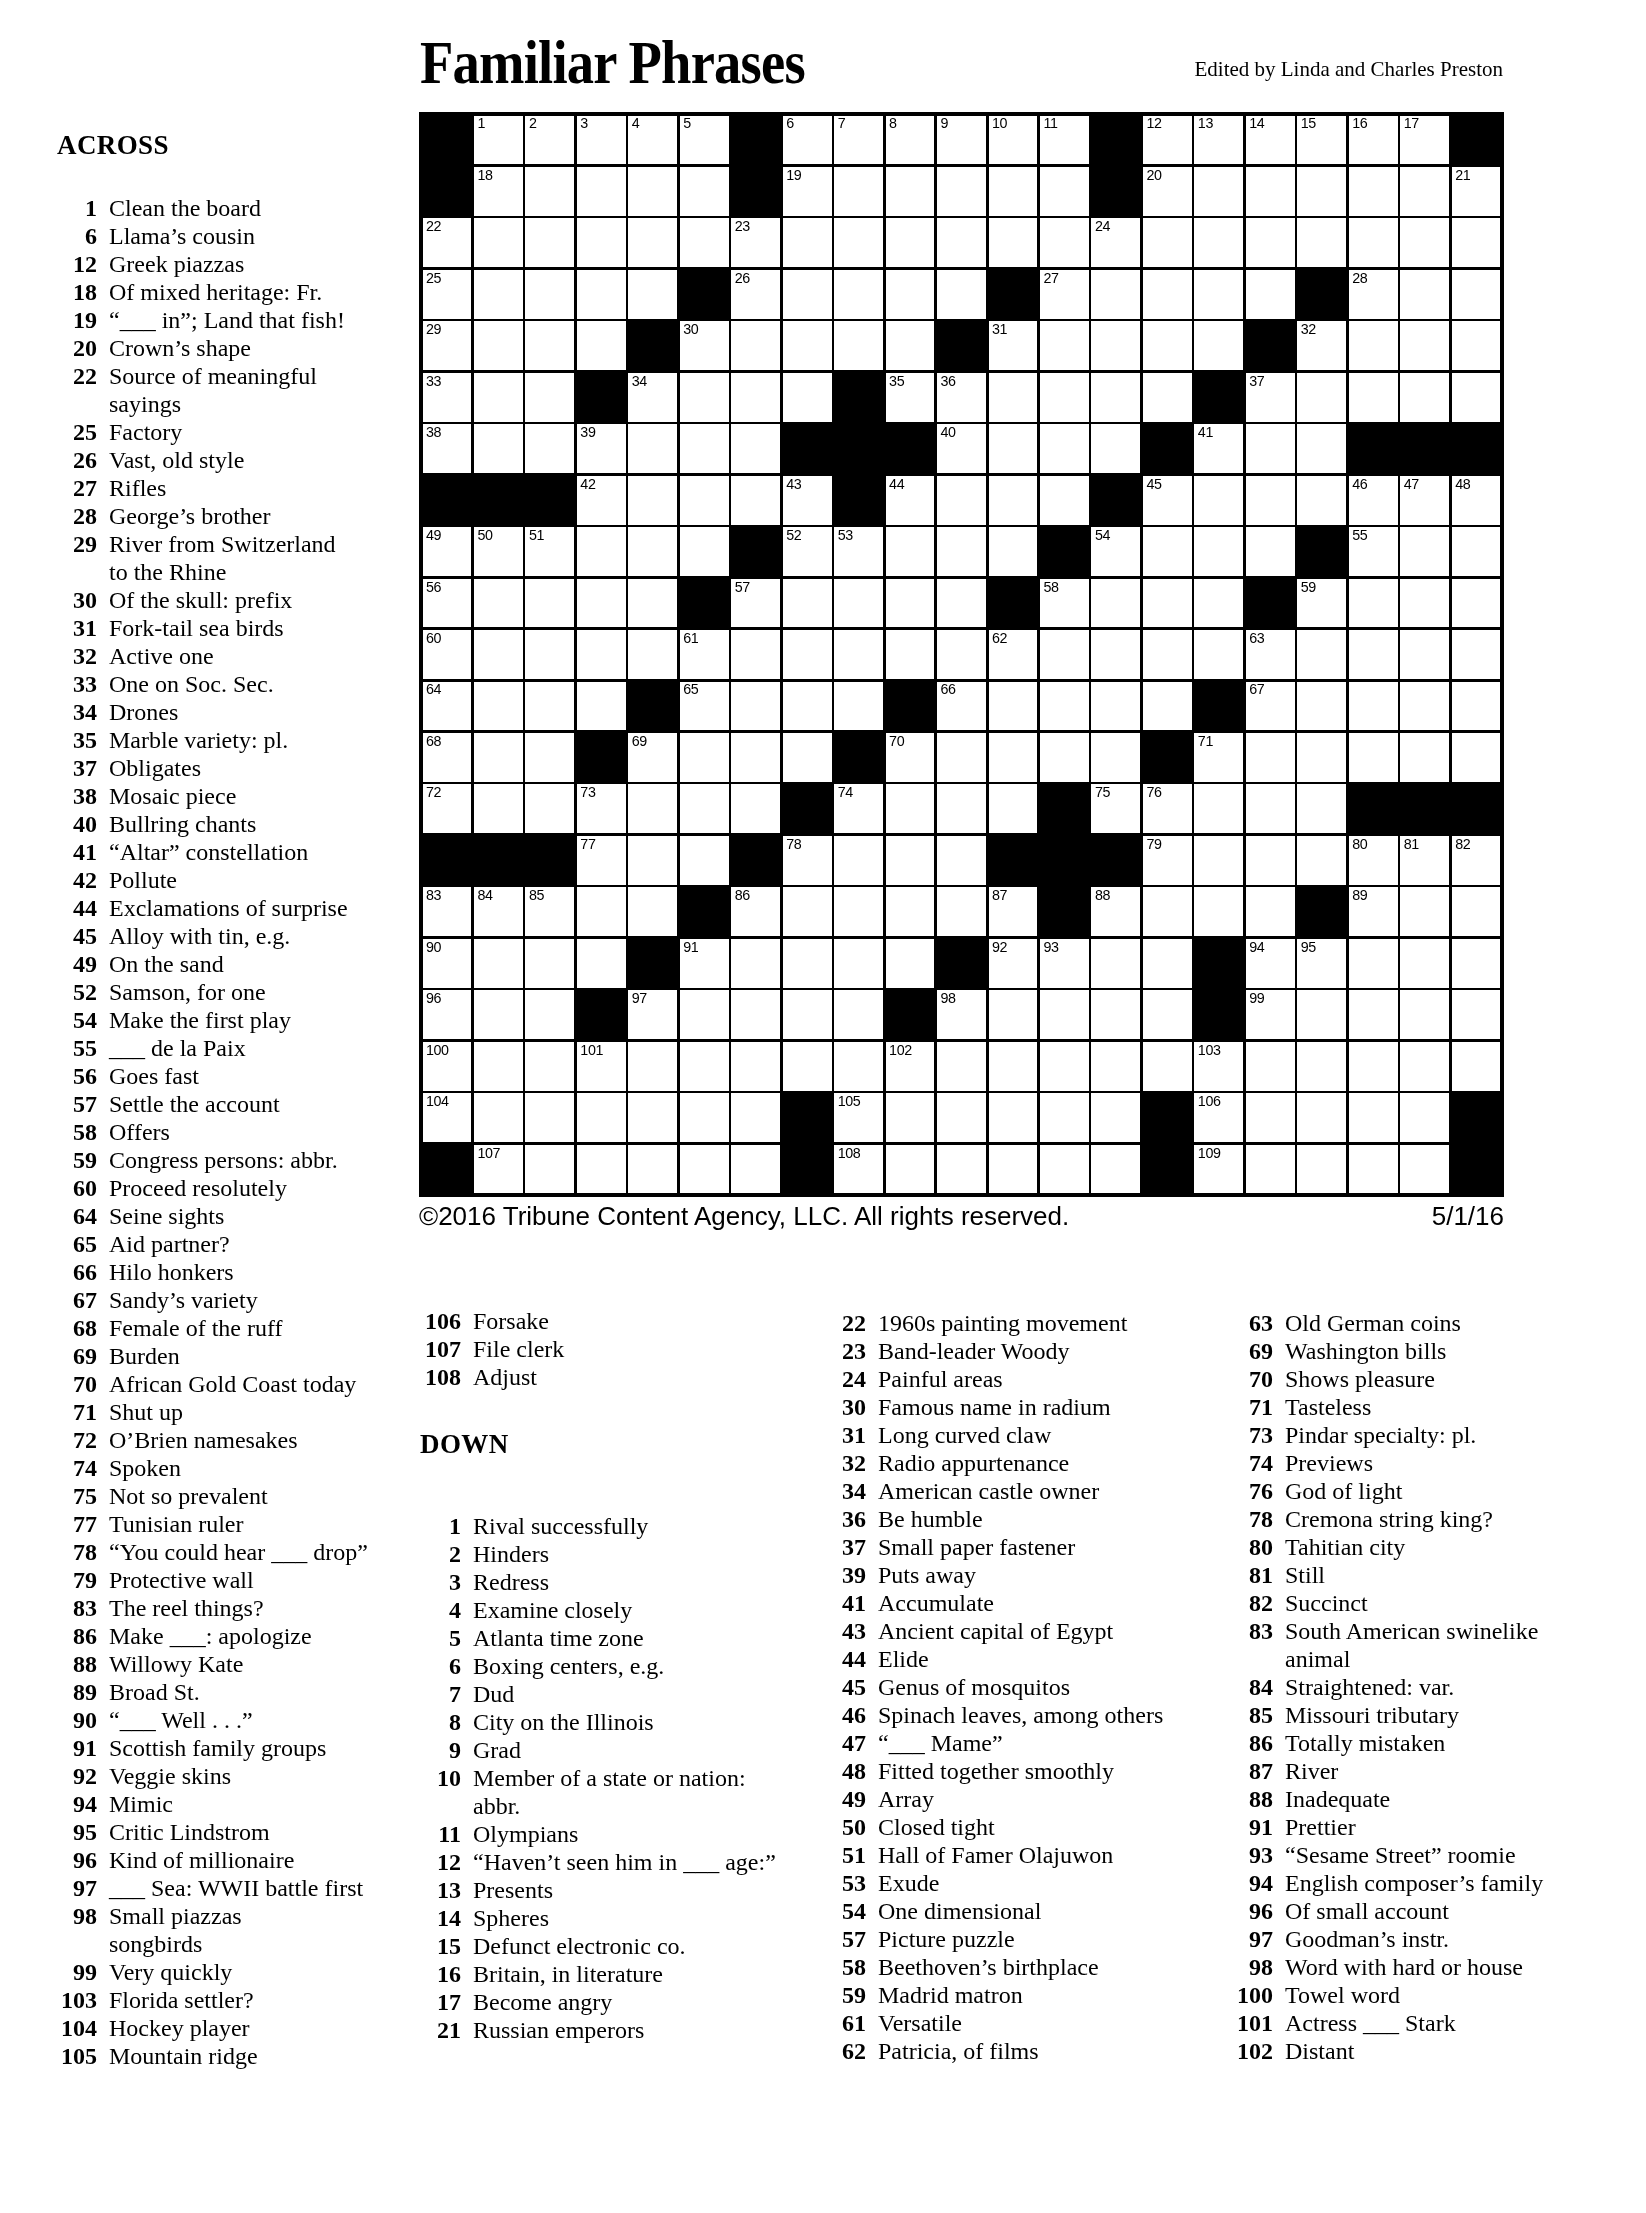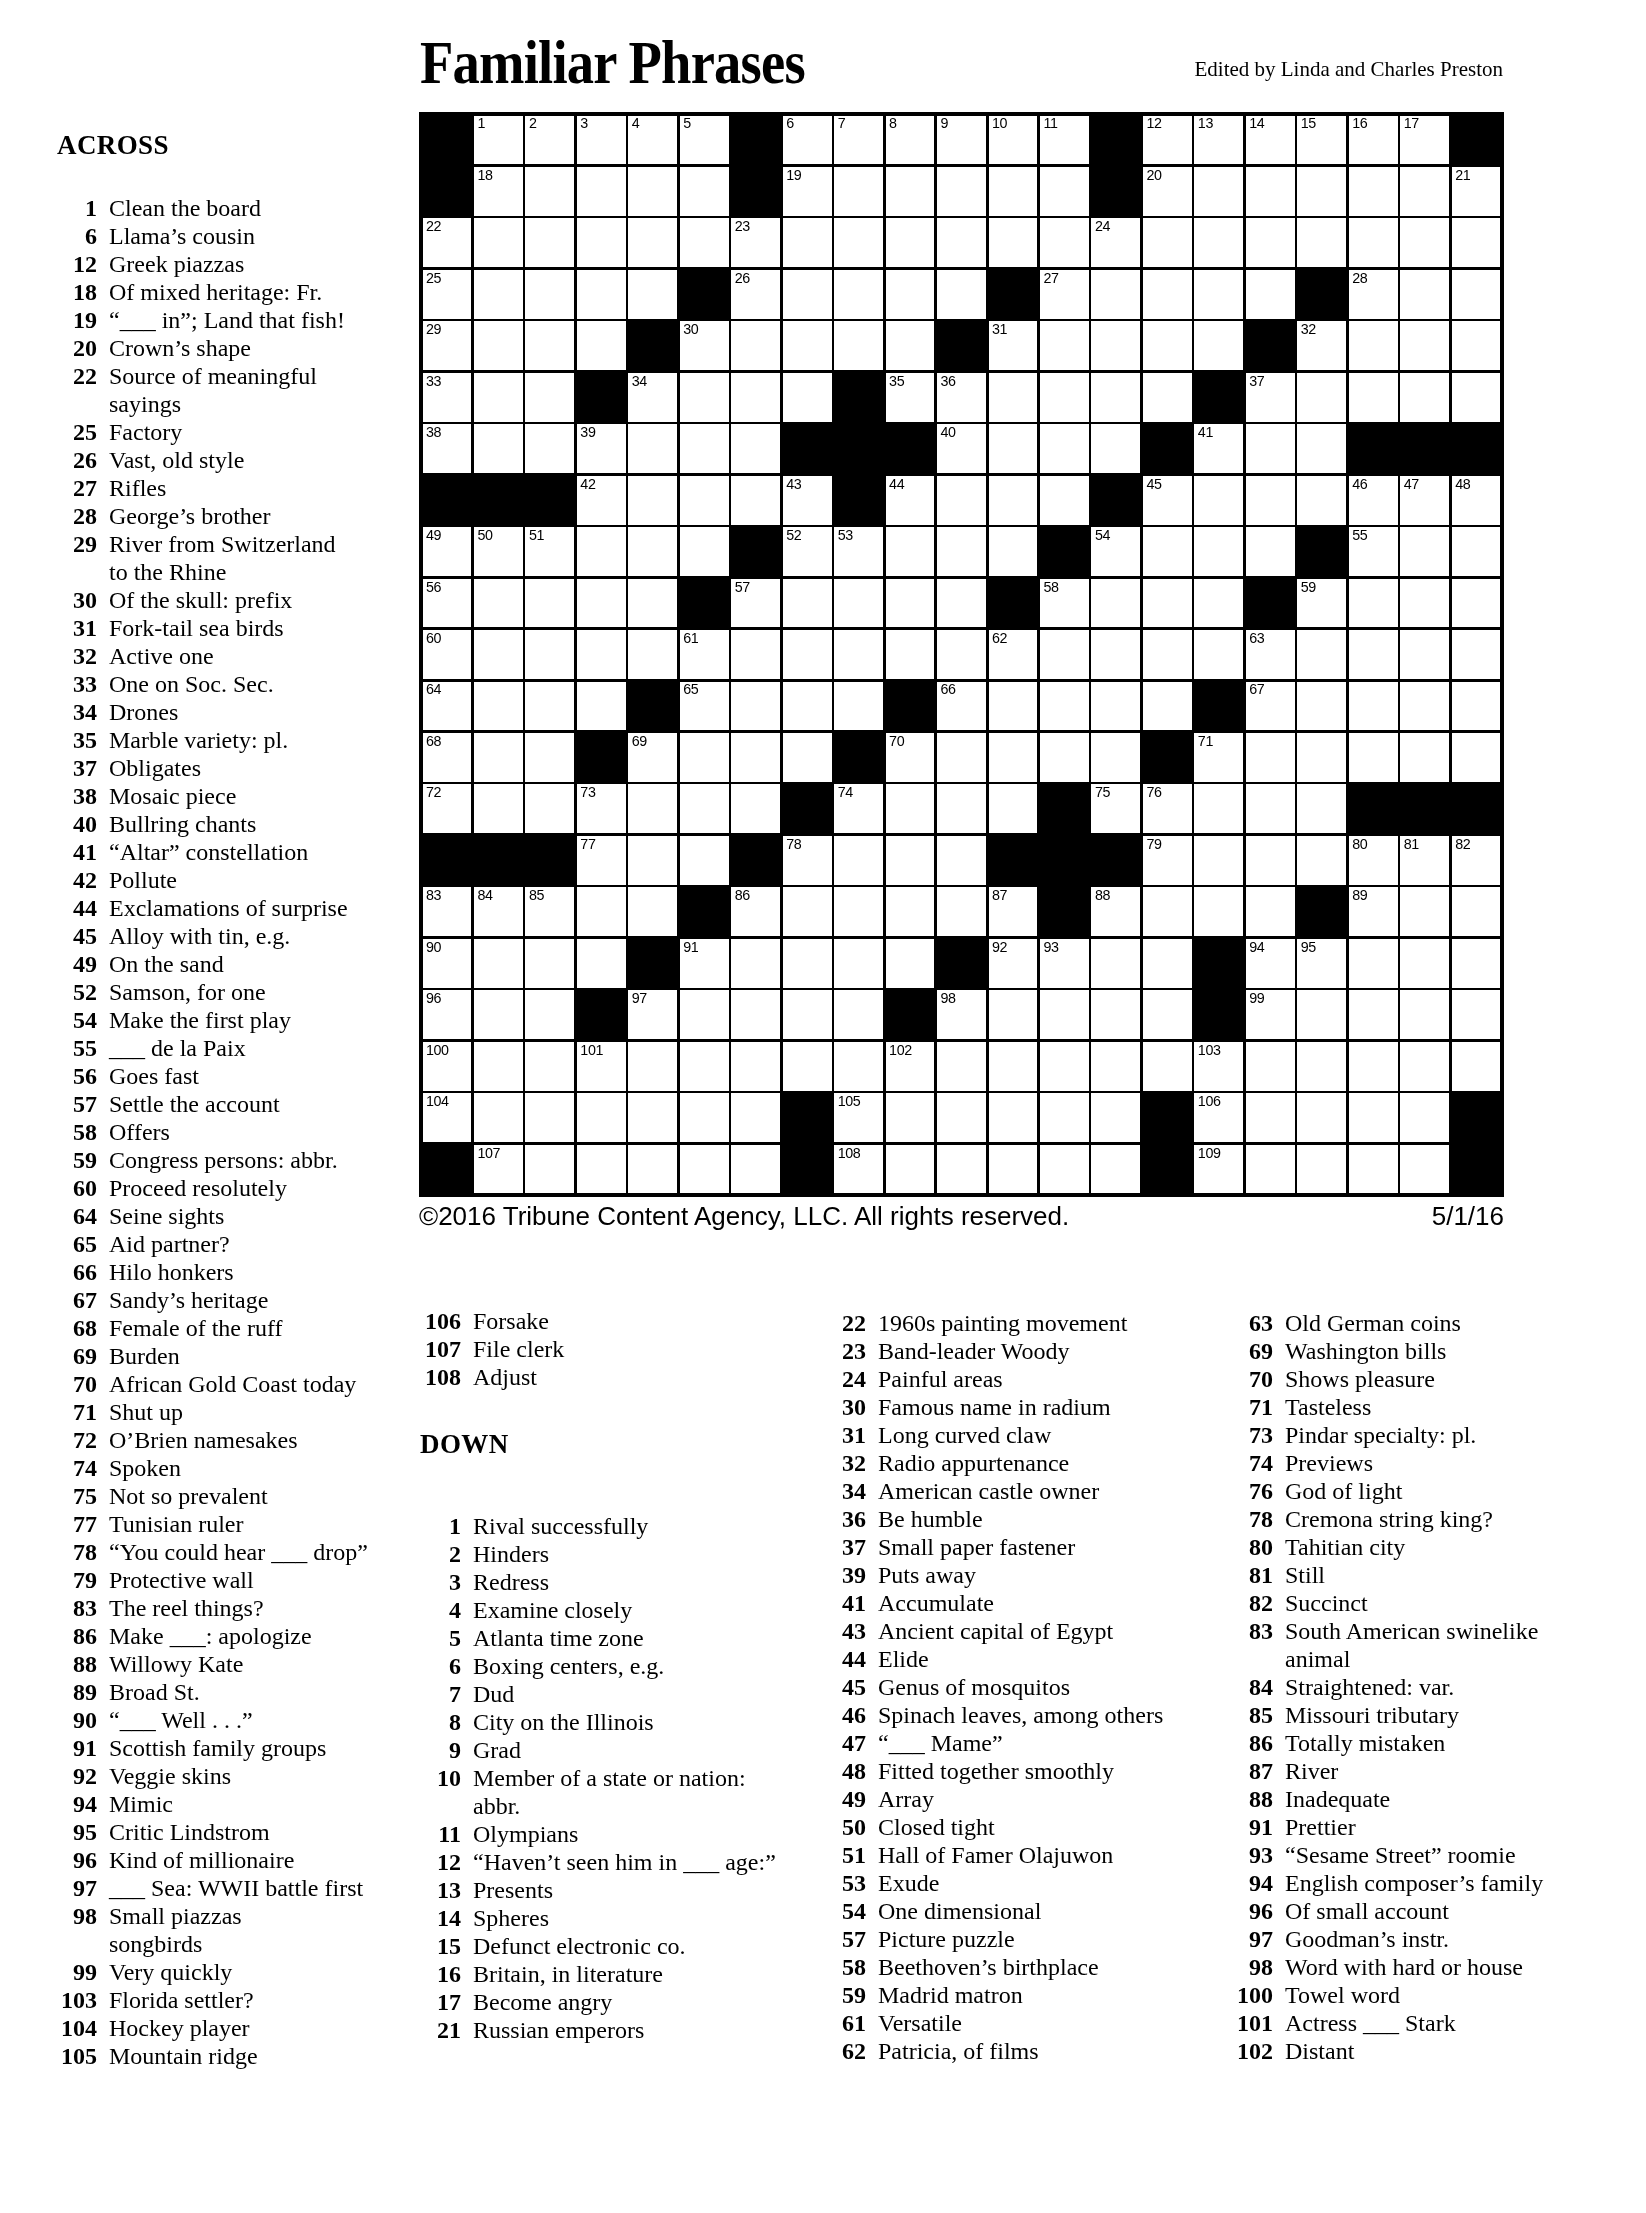--- a/index.html
+++ b/index.html
@@ -198,21 +198,21 @@
       <div class="clue">
         <span class="n">65</span>
         <span class="t">Aid partner?</span>
       </div>
       <div class="clue">
         <span class="n">66</span>
         <span class="t">Hilo honkers</span>
       </div>
       <div class="clue">
         <span class="n">67</span>
-        <span class="t">Sandy’s heritage</span>
+        <span class="t">Sandy’s variety</span>
       </div>
       <div class="clue">
         <span class="n">68</span>
         <span class="t">Female of the ruff</span>
       </div>
       <div class="clue">
         <span class="n">69</span>
         <span class="t">Burden</span>
       </div>
       <div class="clue">

